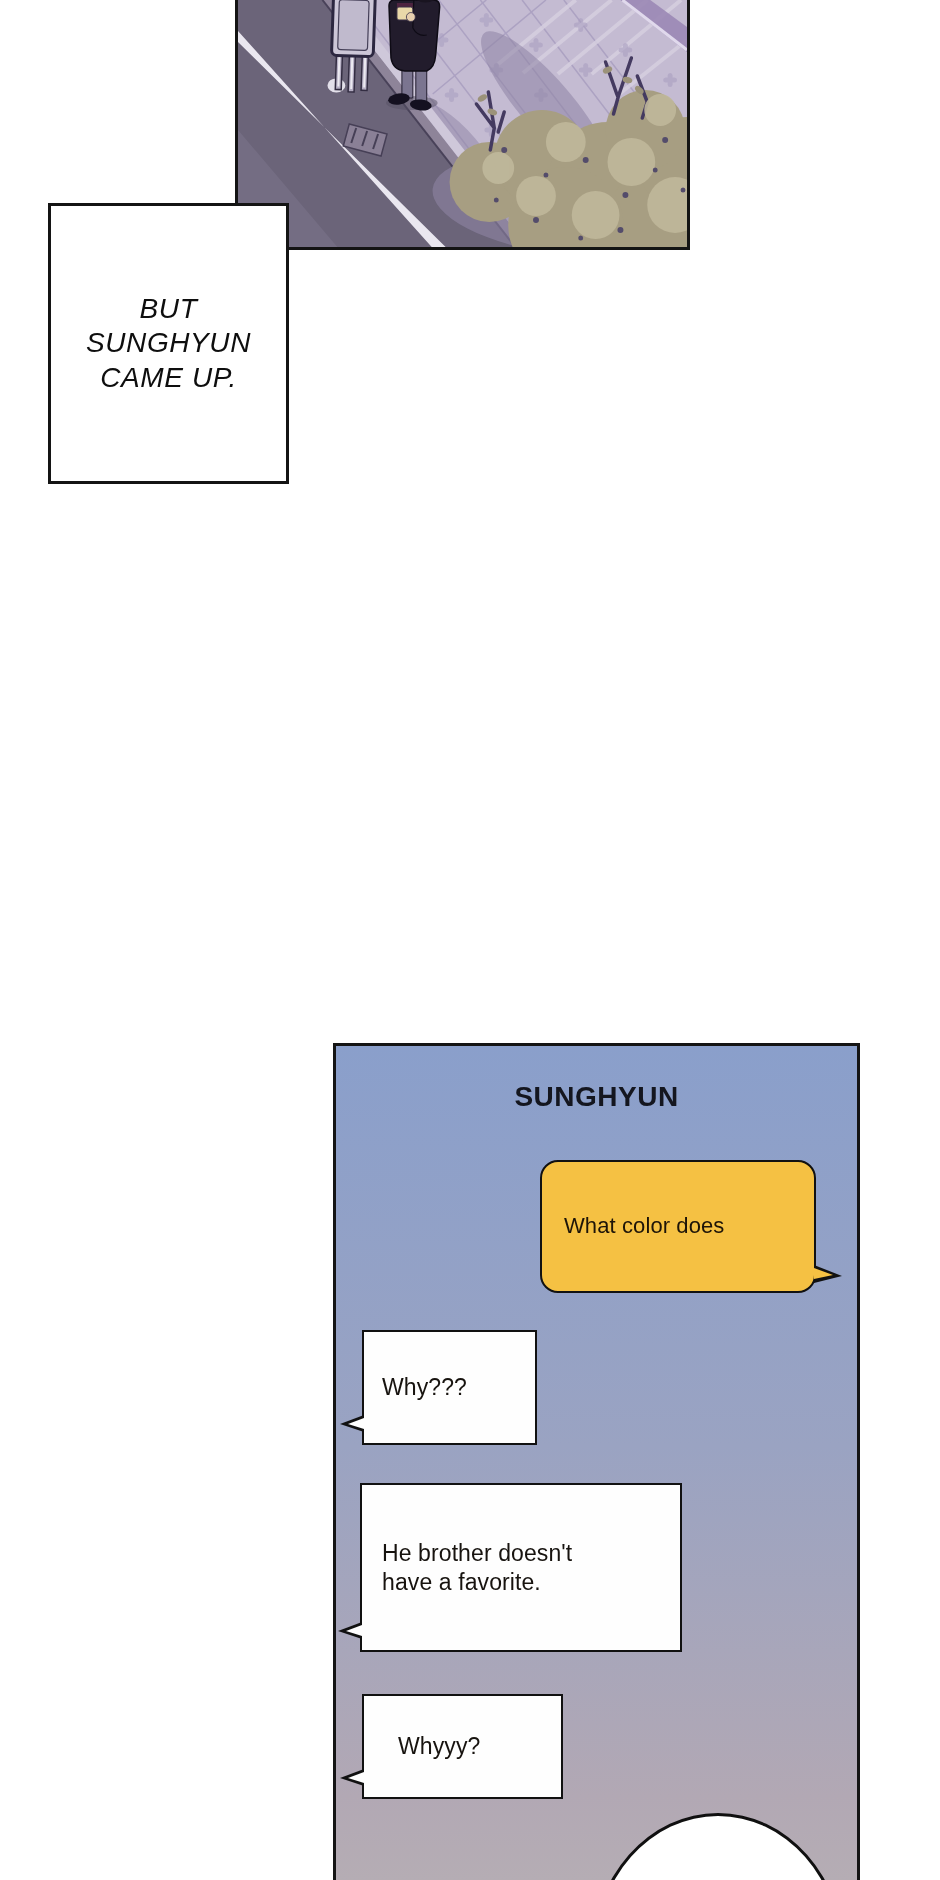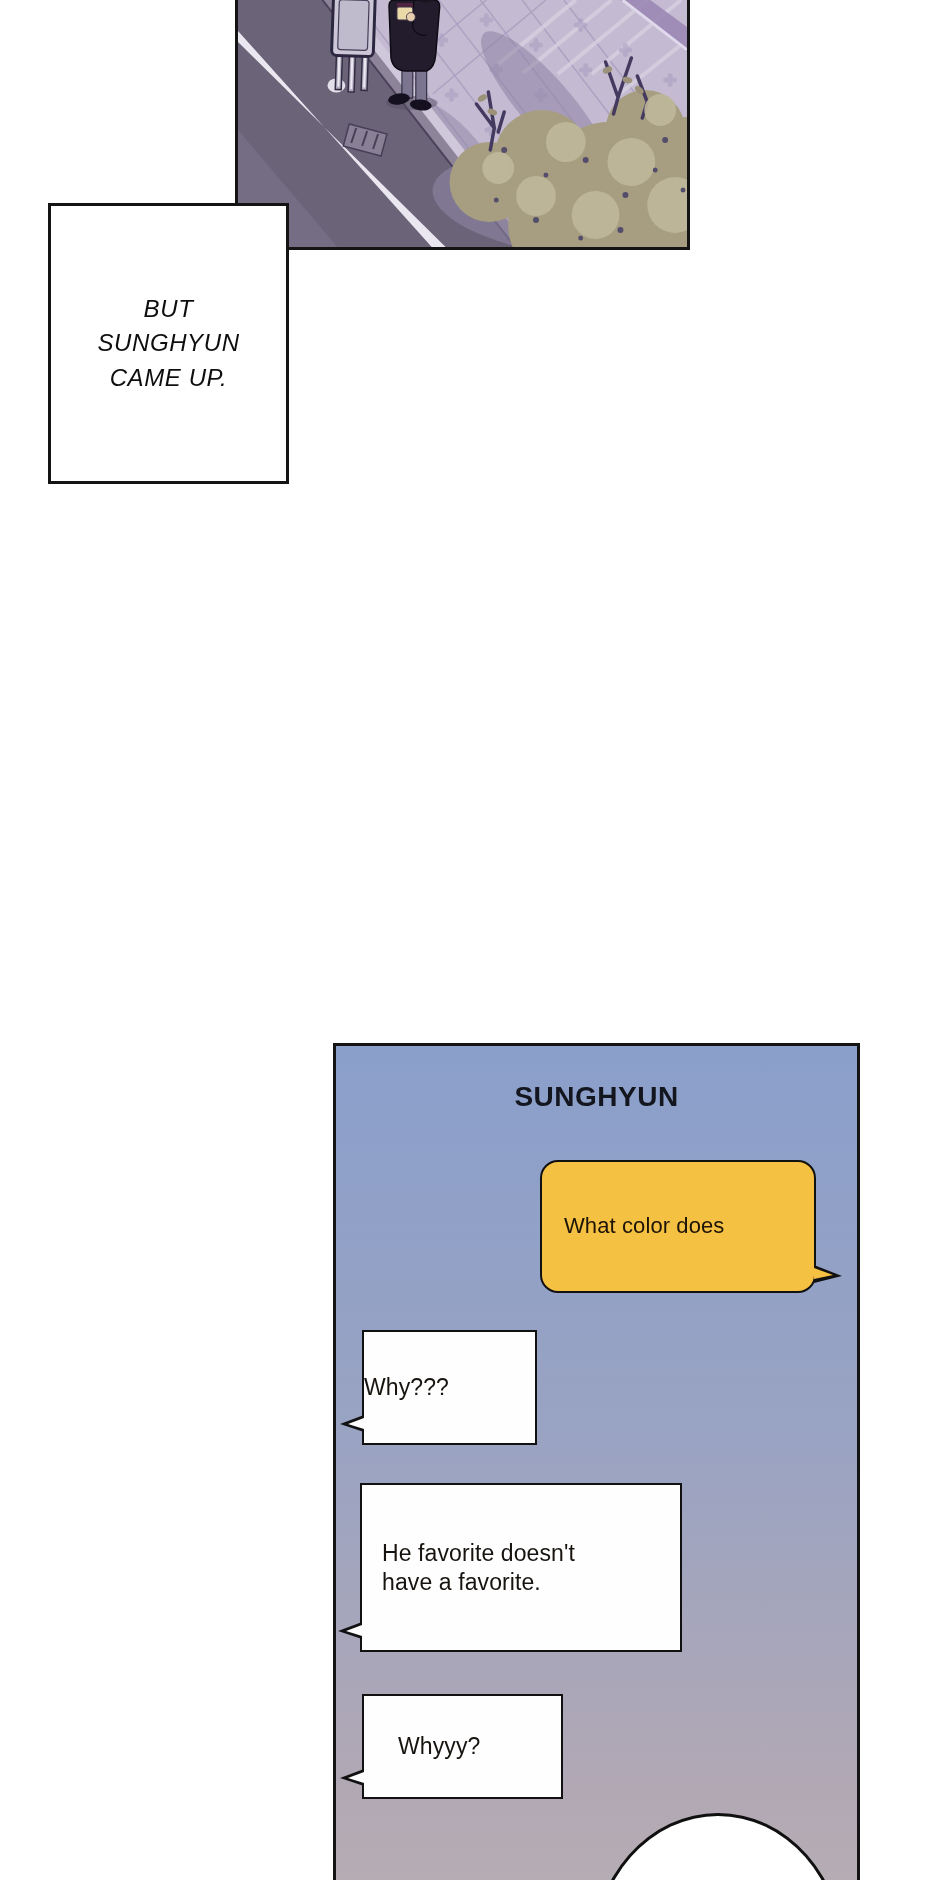--- a/index.html
+++ b/index.html
@@ -8,21 +8,21 @@
 
   
   .street-panel{position:absolute;left:235px;top:0;width:455px;height:250px;
     box-sizing:border-box;border:3px solid #141414;border-top:none;z-index:1;background:var(--s-sidewalk);}
   .street-panel svg{display:block;width:100%;height:100%;}
 
   
   .caption-box{position:absolute;left:48px;top:203px;width:241px;height:281px;
     box-sizing:border-box;background:#ffffff;border:3px solid #141414;z-index:3;
     display:flex;flex-direction:column;align-items:center;justify-content:center;
-    text-align:center;font-style:italic;font-size:24px;line-height:34.5px;
+    text-align:center;font-style:italic;font-size:28px;line-height:34.5px;
     letter-spacing:0.6px;color:#0e0e0e;}
   .caption-box .cap-line{white-space:nowrap;}
 
   
   .chat-panel{position:absolute;left:333px;top:1043px;width:527px;height:837px;
     box-sizing:border-box;border:3px solid #141414;border-bottom:none;z-index:1;overflow:hidden;
     background:linear-gradient(180deg,var(--c-bg_top) 0%,var(--c-bg_mid) 48%,var(--c-bg_bottom) 90%,#b5adb4 100%);}
   .chat-title{margin-top:35px;text-align:center;font-weight:bold;font-size:28px;
     letter-spacing:0.5px;color:var(--c-title_text);}
 
@@ -41,21 +41,21 @@
     border-color:transparent transparent transparent var(--c-sent_fill);}
 
   .bubble.received{background:var(--c-received_fill);}
   .bubble.received::before{content:"";position:absolute;left:-24px;bottom:11px;width:0;height:0;
     border-style:solid;border-width:9px 24px 8px 0;
     border-color:transparent var(--c-bubble_border) transparent transparent;}
   .bubble.received::after{content:"";position:absolute;left:-16px;bottom:14px;width:0;height:0;
     border-style:solid;border-width:6px 16px 5px 0;
     border-color:transparent var(--c-received_fill) transparent transparent;}
 
-  .bubble.r1{left:26px;top:284px;width:175px;height:115px;}
+  .bubble.r1{left:26px;top:284px;width:175px;height:115px;padding-left:18px;}
   .bubble.r2{left:24px;top:437px;width:322px;height:169px;padding-left:20px;}
   .bubble.r3{left:26px;top:648px;width:201px;height:105px;padding-left:34px;}
 
   .speech-ellipse{position:absolute;left:256px;top:767px;width:252px;height:285px;
     box-sizing:border-box;background:#ffffff;border:3.5px solid #101010;border-radius:50%;}
 </style>
 </head>
 <body>
 
 <div class="page">
@@ -227,21 +227,21 @@
 
     <div class="bubble sent">
       <div class="msg-line">What color does</div>
     </div>
 
     <div class="bubble received r1">
       <div class="msg-line">Why???</div>
     </div>
 
     <div class="bubble received r2">
-      <div class="msg-line">He favorite doesn't</div>
+      <div class="msg-line">He brother doesn't</div>
       <div class="msg-line">have a favorite.</div>
     </div>
 
     <div class="bubble received r3">
       <div class="msg-line">Whyyy?</div>
     </div>
 
     <div class="speech-ellipse"></div>
   </div>
 

